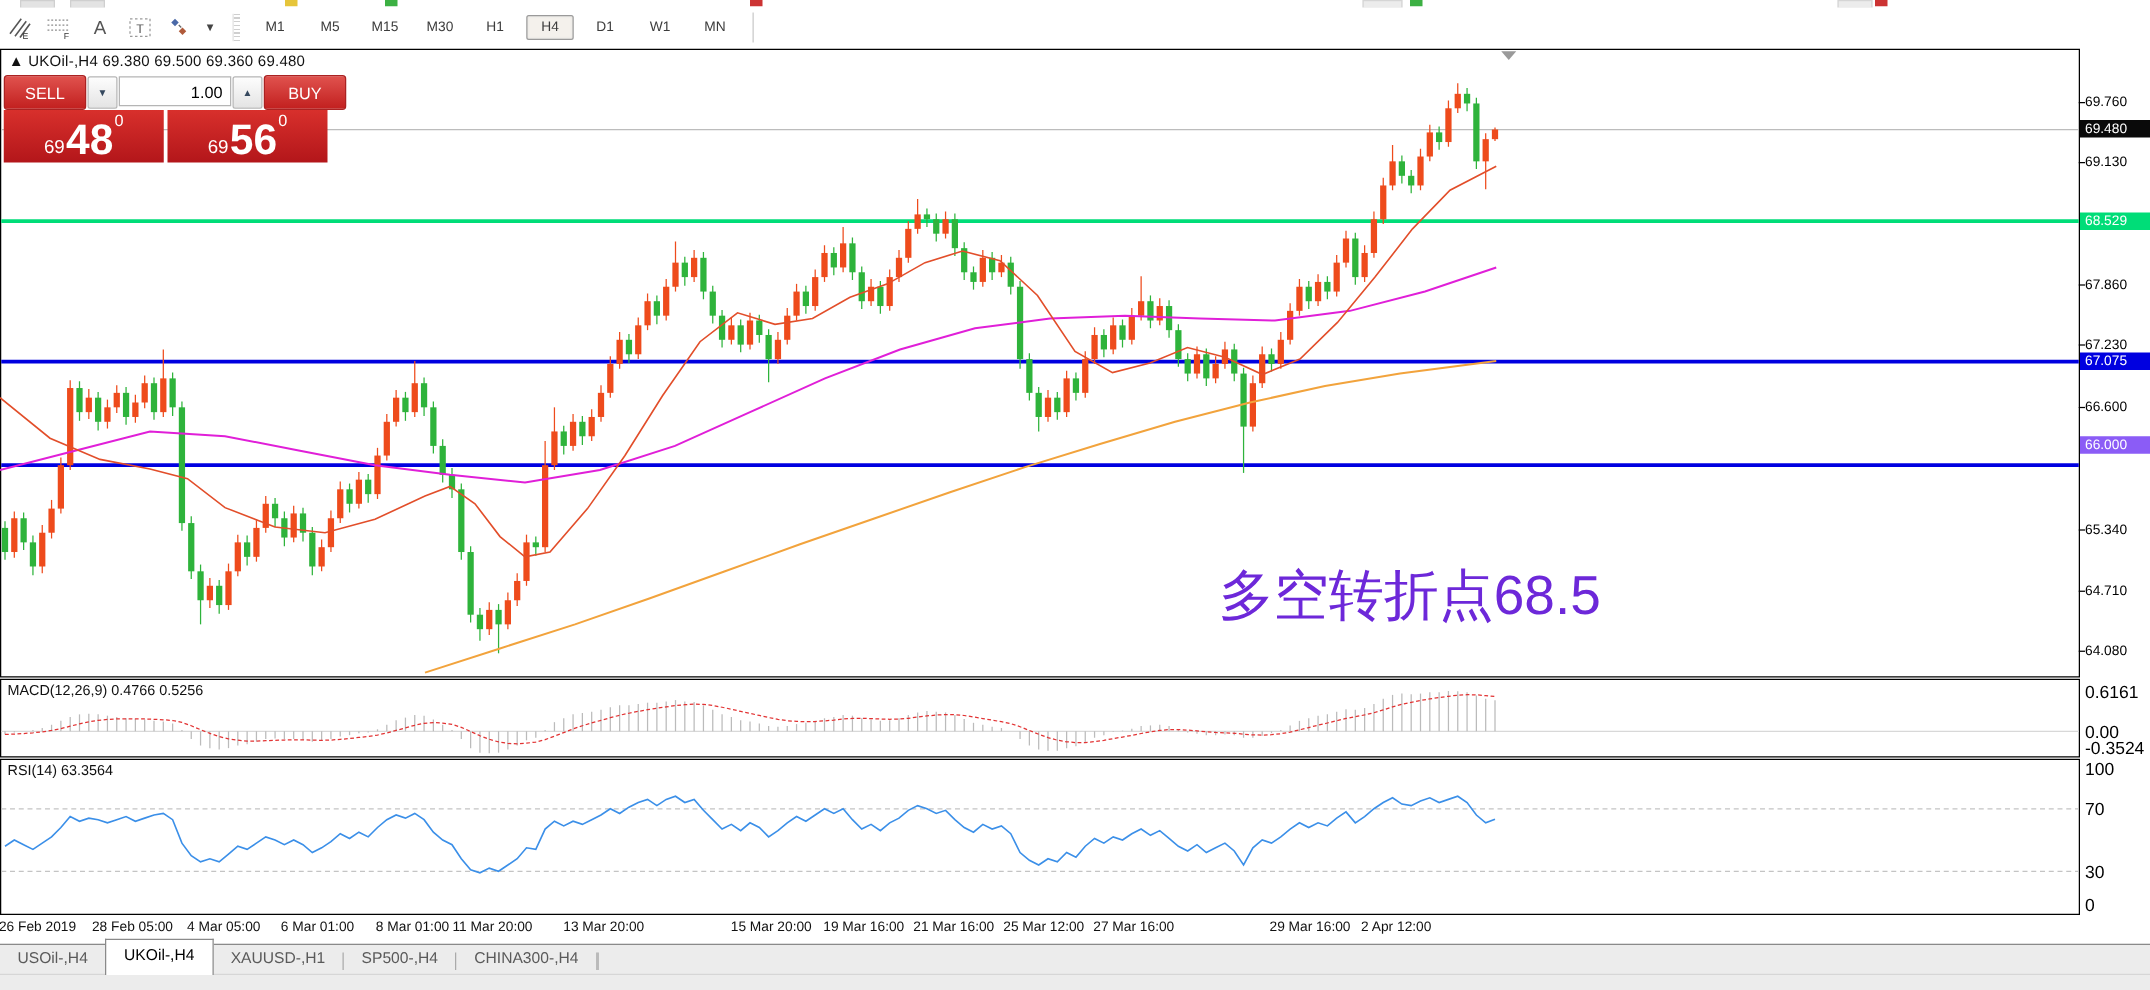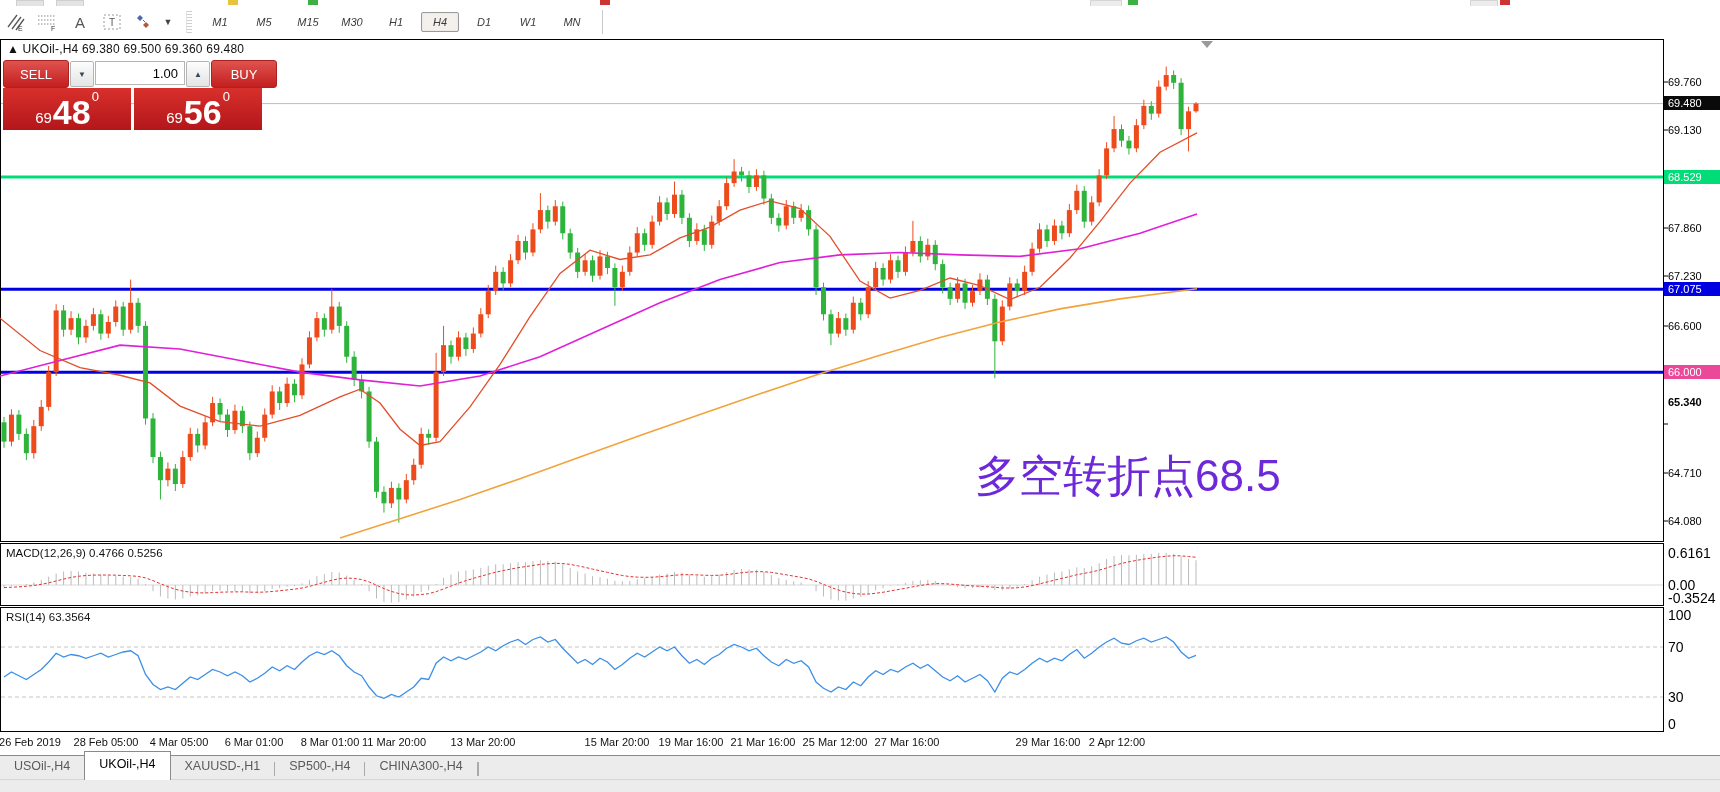--- a/index.html
+++ b/index.html
@@ -98,21 +98,21 @@
     </div>
     <div class="tool-icon">
       <svg width="20" height="20" viewBox="0 0 20 20">
           <path d="M6 3 l3 3 -3 3 -3 -3 z" fill="#4a69a8"></path>
           <path d="M12 10 l3 3 -3 3 -3 -3 z" fill="#b05a3a"></path>
           <path d="M9 8 l2 2" stroke="#666"></path>
         </svg>
     </div>
     <div class="tool-icon" style="width:10px;font-size:9px;color:#444;">▼</div>
     <div class="drag-handle"></div>
-    <div id="tf-group" style="display:flex;align-items:center;font-style:italic;">
+    <div id="tf-group" style="display:flex;align-items:center;">
         <div class="tf-btn">M1</div>
         <div class="tf-btn">M5</div>
         <div class="tf-btn">M15</div>
         <div class="tf-btn">M30</div>
         <div class="tf-btn">H1</div>
         <div class="tf-btn active">H4</div>
         <div class="tf-btn">D1</div>
         <div class="tf-btn">W1</div>
         <div class="tf-btn">MN</div>
       </div>
@@ -658,27 +658,27 @@
 
     <div class="pane-label" id="macd-label">MACD(12,26,9) 0.4766 0.5256</div>
     <div class="pane-label" id="rsi-label">RSI(14) 63.3564</div>
 
     <div id="price-axis">
         <div class="ax-label" style="top: 44px;">69.760</div>
         <div class="ax-label" style="top: 92px;">69.130</div>
         <div class="ax-label" style="top: 190px;">67.860</div>
         <div class="ax-label" style="top: 238px;">67.230</div>
         <div class="ax-label" style="top: 288px;">66.600</div>
-        <div class="ax-label" style="top: 364px; font-weight: bold;">65.340</div>
+        <div class="ax-label" style="top: 386px;">65.340</div>
         <div class="ax-label" style="top: 435px;">64.710</div>
         <div class="ax-label" style="top: 483px;">64.080</div>
         <div class="ax-badge" style="top: 65px; background: rgb(10, 10, 10);">69.480</div>
         <div class="ax-badge" style="top: 139px; background: rgb(0, 221, 120);">68.529</div>
         <div class="ax-badge" style="top: 251px; background: rgb(0, 0, 224);">67.075</div>
-        <div class="ax-badge" style="top: 334px; background: #ec4899;">66.000</div>
+        <div class="ax-badge" style="top: 318px; background: #8b5cf6;">66.000</div>
       </div>
     <div id="sub-axes">
         <div class="sub-label" style="top: 515px;">0.6161</div>
         <div class="sub-label" style="top: 547px;">0.00</div>
         <div class="sub-label" style="top: 560px;">-0.3524</div>
         <div class="sub-label" style="top: 577px;">100</div>
         <div class="sub-label" style="top: 609px;">70</div>
         <div class="sub-label" style="top: 659px;">30</div>
         <div class="sub-label" style="top: 686px;">0</div>
       </div>

